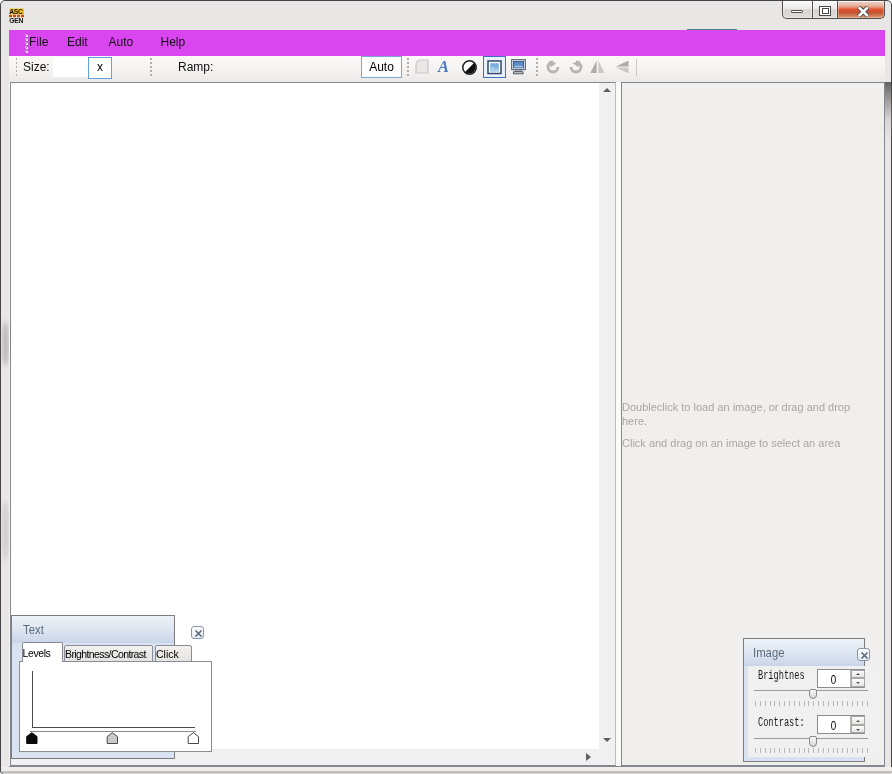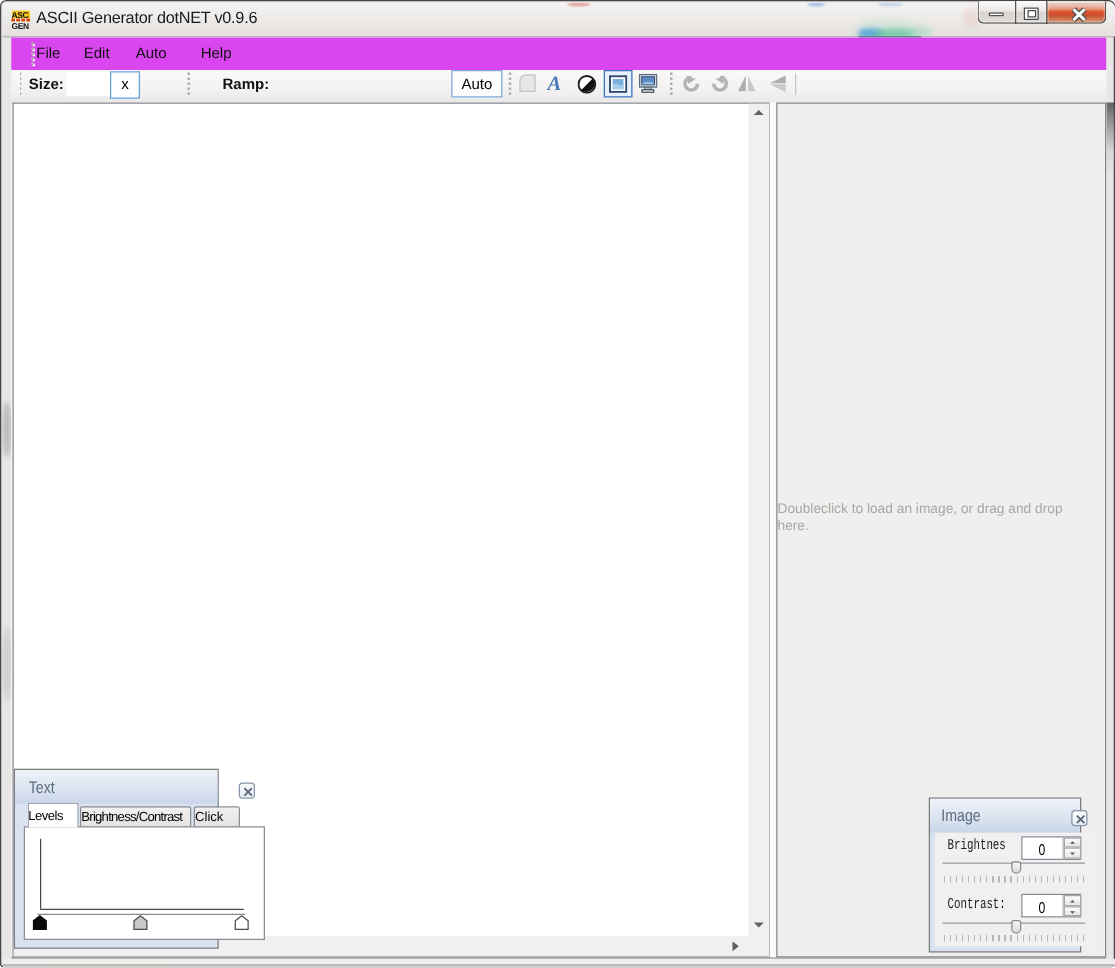--- a/index.html
+++ b/index.html
@@ -31,21 +31,21 @@
   #maxglyph::after { content:""; position:absolute; left:2.4px; top:1.9px; width:5.6px; height:3.4px; border:1.6px solid #4a4a4a; }
 
   
   #client { position:absolute; left:8px; top:29px; width:876px; height:737px; background:#f5f4f3; }
   #menubar { position:absolute; left:0; top:0; width:876px; height:26px; background:#d946ef; }
   .menuitem { position:absolute; top:5px; font-size:12px; color:#111; }
   #toolbar { position:absolute; left:0; top:26px; width:876px; height:26px;
      background:linear-gradient(180deg,#faf9f8 0%,#f3f2f1 60%,#ebe9e7 100%); }
   .grip { position:absolute; width:1.7px; height:1.7px; background:#b0aeac;
      box-shadow:0 4px #b0aeac,0 8px #b0aeac,0 12px #b0aeac,0 16px #b0aeac,1px 1px #f4f3f2,1px 5px #f4f3f2,1px 9px #f4f3f2,1px 13px #f4f3f2,1px 17px #f4f3f2; }
-  .tbtext { position:absolute; top:3.5px; font-size:12px; color:#111;font-weight:bold; }
+  .tbtext { position:absolute; top:3.5px; font-size:12px; color:#111; }
   #sizebox { position:absolute; left:44px; top:1px; width:35px; height:20px; background:#fff; }
   #xbox { position:absolute; left:79px; top:0.5px; width:24px; height:22px; background:#fff; border:1px solid #62a2dc; text-align:center; line-height:19px; font-size:12px; }
   #rampcombo { position:absolute; left:213px; top:0px; width:135px; height:21px; background:#f6f5f5; border:1px solid #a8a6a5; color:#9c9a98; font-size:12px; line-height:19px; padding-left:5px; }
   #rampcombo .ctext { display:inline-block; transform:scaleX(0.885); transform-origin:0 0; white-space:nowrap; }
   #rampcombo .arr { position:absolute; right:6px; top:8.5px; width:0; height:0; border-left:3.5px solid transparent; border-right:3.5px solid transparent; border-top:3.5px solid #606060; }
   #autobtn { position:absolute; left:352px; top:0px; width:41px; height:22px; background:#fdfdfd; border:1px solid #7aa7d4; text-align:center; line-height:20px; font-size:12px; }
   .sep { position:absolute; top:3px; width:1px; height:17px; background:#c9c7c5; }
   
   #leftpanel { position:absolute; left:1px; top:52px; width:606px; height:684px; border:1px solid #828790; border-right-color:#b9bcc1; background:#fff; }
   #vsb { position:absolute; right:0px; top:0px; width:16px; height:666px; background:#f0f0f0; }
@@ -80,31 +80,20 @@
   .sl-thumb { position:absolute; width:7.5px; height:10.5px; background:linear-gradient(180deg,#f6f6f6,#d8d8d8); border:1px solid #8a8a8a; border-radius:2px 2px 4px 4px; }
   .ticks { position:absolute; height:5px;
      background-image:repeating-linear-gradient(90deg, #b8b6b4 0 1px, transparent 1px 4.85px); }
   #bottomframe { position:absolute; left:1px; top:766px; width:890px; height:7px;
     background:linear-gradient(180deg,#f1efed 0%,#efedeb 55%,#a09d9a 72%,#c8c5c2 80%,#dcd9d6 100%);
     border-radius:0 0 2px 2px; }
 </style>
 </head>
 <body>
 <div id="win">
-  <div id="titlebar">
-    <div id="titletext">ASCII Generator dotNET v0.9.6</div>
-    <div class="smudge" style="left:684px;top:20px;width:22px;height:9px;background:rgba(72,163,214,0.85)"></div>
-    <div class="smudge" style="left:698px;top:19.5px;width:32px;height:9px;background:rgba(104,198,158,0.8)"></div>
-    <div class="smudge" style="left:722px;top:19px;width:22px;height:9px;background:rgba(150,215,185,0.5)"></div>
-    <div class="smudge" style="left:686px;top:12px;width:46px;height:10px;background:rgba(190,225,205,0.35)"></div>
-    <div class="smudge" style="left:768px;top:4px;width:14px;height:16px;background:rgba(225,170,165,0.25)"></div>
-    <div class="smudge" style="left:452px;top:0px;width:18px;height:3px;background:rgba(215,90,90,0.55);filter:blur(1px)"></div>
-    <div class="smudge" style="left:644px;top:0px;width:14px;height:3px;background:rgba(90,140,215,0.5);filter:blur(1px)"></div>
-    <div class="smudge" style="left:700px;top:0px;width:20px;height:3px;background:rgba(120,170,220,0.4);filter:blur(1px)"></div>
-  </div>
   <div class="abs" style="left:686px;top:28px;width:50px;height:1.5px;background:rgba(26,106,102,0.8)"></div>
   <div class="abs" style="left:884px;top:81px;width:7px;height:60px;background:linear-gradient(180deg,rgba(66,66,66,0.8) 0%,rgba(100,100,100,0.5) 35%,rgba(170,170,170,0.25) 65%,rgba(200,200,200,0) 100%)"></div>
   <div class="smudge" style="left:1px;top:320px;width:7px;height:45px;background:rgba(130,130,130,0.45)"></div>
   <div class="smudge" style="left:1px;top:500px;width:7px;height:60px;background:rgba(150,150,150,0.3)"></div>
   <div class="smudge" style="left:30px;top:766px;width:105px;height:6px;background:rgba(150,200,130,0.3)"></div>
 
   <svg class="abs" style="left:8px;top:7px" width="16" height="16" viewBox="0 0 16 16">
     <rect x="0.5" y="0.5" width="14.5" height="6" fill="#f6c51d"></rect>
     <rect x="0" y="6.8" width="3" height="2.4" fill="#d94800"></rect>
     <rect x="4" y="6.8" width="3" height="2.4" fill="#d94800"></rect>
@@ -201,20 +190,21 @@
         <div class="tri" style="left:3.5px;bottom:7px;border-left:4.5px solid transparent;border-right:4.5px solid transparent;border-top:4.5px solid #606060"></div>
       </div>
       <div id="hsb">
         <div class="tri" style="right:8px;top:3.5px;border-top:4.5px solid transparent;border-bottom:4.5px solid transparent;border-left:5px solid #606060"></div>
       </div>
       <div id="corner"></div>
     </div>
     <div id="splitter"></div>
     <div id="rightpanel">
       <div class="hint" style="top:318px">Doubleclick to load an image, or drag and drop<br>here.</div>
+      <div class="hint" style="top:354px">Click and drag on an image to select an area</div>
     </div>
     <div id="bottomline"></div>
   </div>
 <div id="bottomframe"></div>
 </div>
 
 <div class="fpanel" id="textpanel">
   <div class="ptitle">
       <div class="ptitletext" style="left:11px">Text</div>
     </div>

